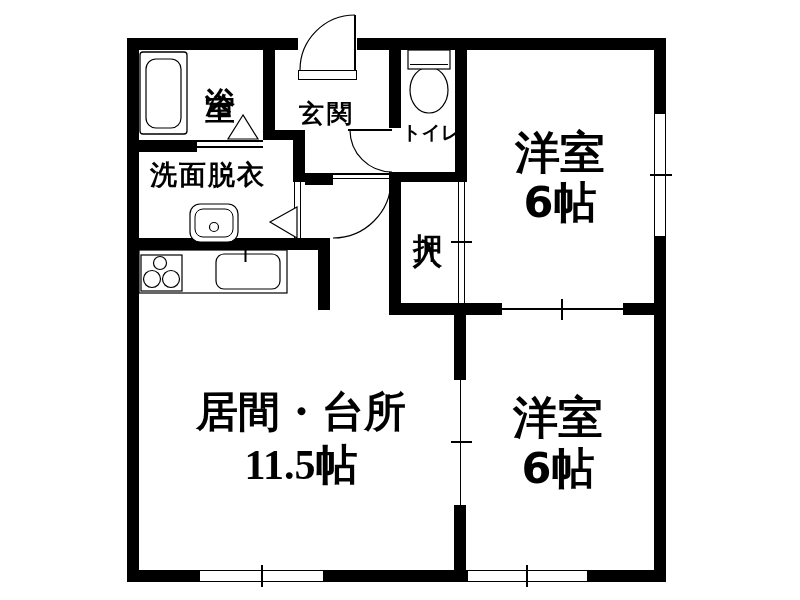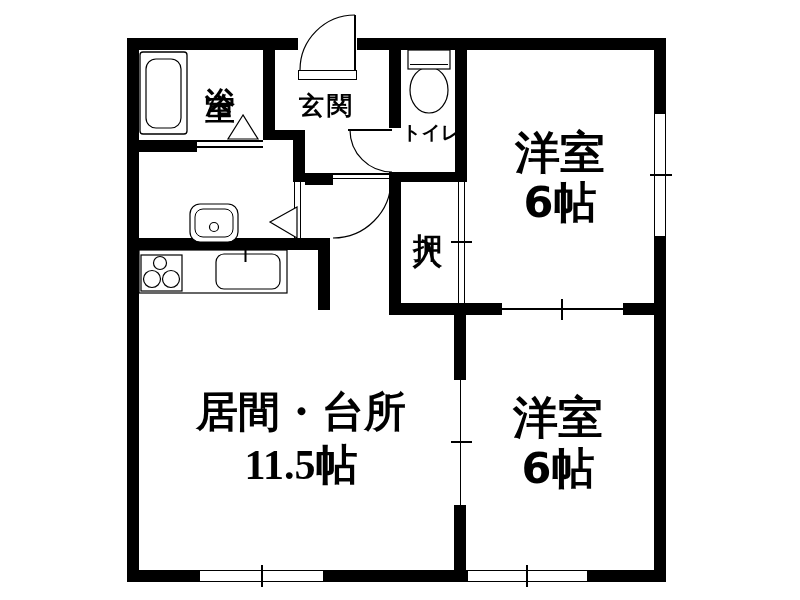--- a/index.html
+++ b/index.html
@@ -91,22 +91,23 @@
     <rect x="141" y="255" width="41" height="36" fill="#fff" stroke="#000" stroke-width="1.2"></rect>
     <circle cx="152" cy="279" r="8.5" fill="#fff" stroke="#000" stroke-width="1.2"></circle>
     <circle cx="171" cy="279" r="8.5" fill="#fff" stroke="#000" stroke-width="1.2"></circle>
     <circle cx="160" cy="263" r="6.5" fill="#fff" stroke="#000" stroke-width="1.2"></circle>
     <rect x="216" y="254" width="64" height="35" rx="8" fill="#fff" stroke="#000" stroke-width="1.2"></rect>
     <line x1="245.5" y1="244" x2="245.5" y2="262" stroke="#000" stroke-width="2"></line>
   </svg>
 
   <div class="lbl vtext" style="left:205px;top:63px;font-size:30px;letter-spacing:4px;">浴室</div>
 
+  <div class="lbl" style="left:150px;top:161px;font-size:27px;letter-spacing:2px;">洗面脱衣</div>
 
-  <div class="lbl" style="left:299px;top:93px;font-size:25px;letter-spacing:3px;font-family:Liberation Serif, serif;">玄関</div>
+  <div class="lbl" style="left:299px;top:101px;font-size:25px;letter-spacing:3px;font-family:Liberation Serif, serif;">玄関</div>
 
   <div class="lbl" style="left:402px;top:123px;font-size:19px;">トイレ</div>
 
   <div class="lbl vtext" style="left:413px;top:211px;font-size:29px;letter-spacing:4px;">押入</div>
 
   <div class="lbl ctr" style="left:470px;top:130px;width:180px;font-size:45px;">洋室</div>
   <div class="lbl ctr" style="left:470px;top:181px;width:180px;font-size:43px;">6帖</div>
 
   <div class="lbl ctr" style="left:468px;top:395px;width:180px;font-size:45px;">洋室</div>
   <div class="lbl ctr" style="left:468px;top:447px;width:180px;font-size:43px;">6帖</div>

